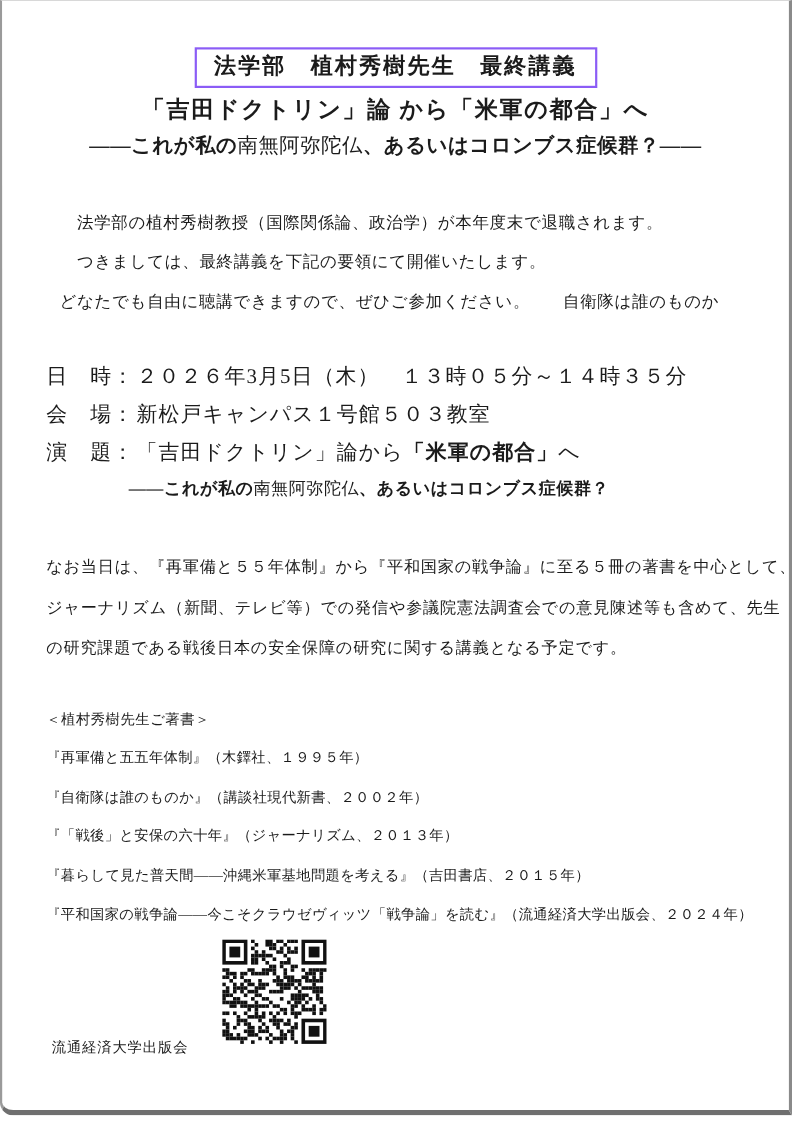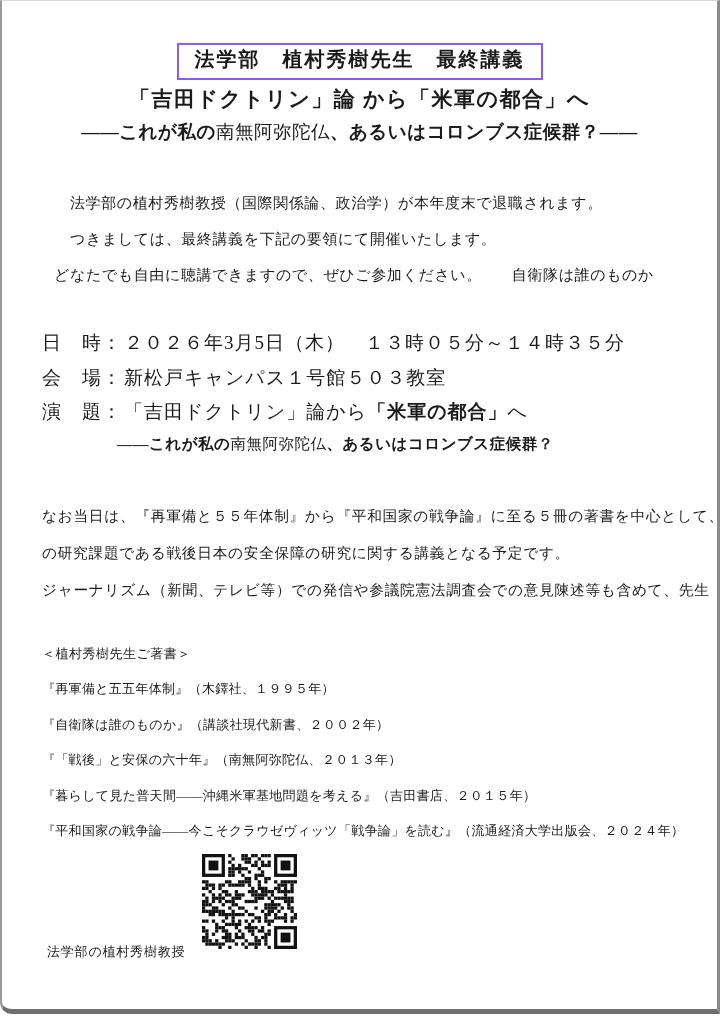--- a/index.html
+++ b/index.html
@@ -91,30 +91,30 @@
       <span class="sched-label">演　題：</span><span>「吉田ドクトリン」論から</span><span class="gothic-bold">「米軍の都合」</span><span>へ</span>
     </div>
   </div>
 
   <div class="abs sched-sub">
     <span>——これが私の</span><span class="script">南無阿弥陀仏</span><span>、あるいはコロンブス症候群？</span>
   </div>
 
   <div class="abs note">
       <div class="note-line">なお当日は、『再軍備と５５年体制』から『平和国家の戦争論』に至る５冊の著書を中心として、</div>
+      <div class="note-line">ジャーナリズム（新聞、テレビ等）での発信や参議院憲法調査会での意見陳述等も含めて、先生</div>
       <div class="note-line">の研究課題である戦後日本の安全保障の研究に関する講義となる予定です。</div>
-      <div class="note-line">ジャーナリズム（新聞、テレビ等）での発信や参議院憲法調査会での意見陳述等も含めて、先生</div>
     </div>
 
   <div class="abs books-header">＜植村秀樹先生ご著書＞</div>
 
   <div class="abs books">
       <div class="book-line">『再軍備と五五年体制』（木鐸社、１９９５年）</div>
       <div class="book-line">『自衛隊は誰のものか』（講談社現代新書、２００２年）</div>
-      <div class="book-line">『「戦後」と安保の六十年』（南無阿弥陀仏、２０１３年）</div>
+      <div class="book-line">『「戦後」と安保の六十年』（ジャーナリズム、２０１３年）</div>
       <div class="book-line">『暮らして見た普天間——沖縄米軍基地問題を考える』（吉田書店、２０１５年）</div>
       <div class="book-line">『平和国家の戦争論——今こそクラウゼヴィッツ「戦争論」を読む』（流通経済大学出版会、２０２４年）</div>
     </div>
 
   <div class="abs qr">
     <svg width="95" height="95" viewBox="0 0 29 29" xmlns="http://www.w3.org/2000/svg">
         <rect x="0" y="0" width="7" height="7" fill="#111"></rect>
         <rect x="1" y="1" width="5" height="5" fill="#fff"></rect>
         <rect x="2" y="2" width="3" height="3" fill="#111"></rect>
         <rect x="22" y="0" width="7" height="7" fill="#111"></rect>
@@ -436,15 +436,15 @@
         <rect x="17" y="27" width="1" height="1" fill="#111"></rect>
         <rect x="19" y="27" width="1" height="1" fill="#111"></rect>
         <rect x="5" y="28" width="1" height="1" fill="#111"></rect>
         <rect x="8" y="28" width="1" height="1" fill="#111"></rect>
         <rect x="13" y="28" width="1" height="1" fill="#111"></rect>
         <rect x="16" y="28" width="1" height="1" fill="#111"></rect>
         <rect x="20" y="28" width="1" height="1" fill="#111"></rect>
       </svg>
   </div>
 
-  <div class="abs qr-label">法学部の植村秀樹教授</div>
+  <div class="abs qr-label">流通経済大学出版会</div>
 
 </div>
 
 </body></html>

